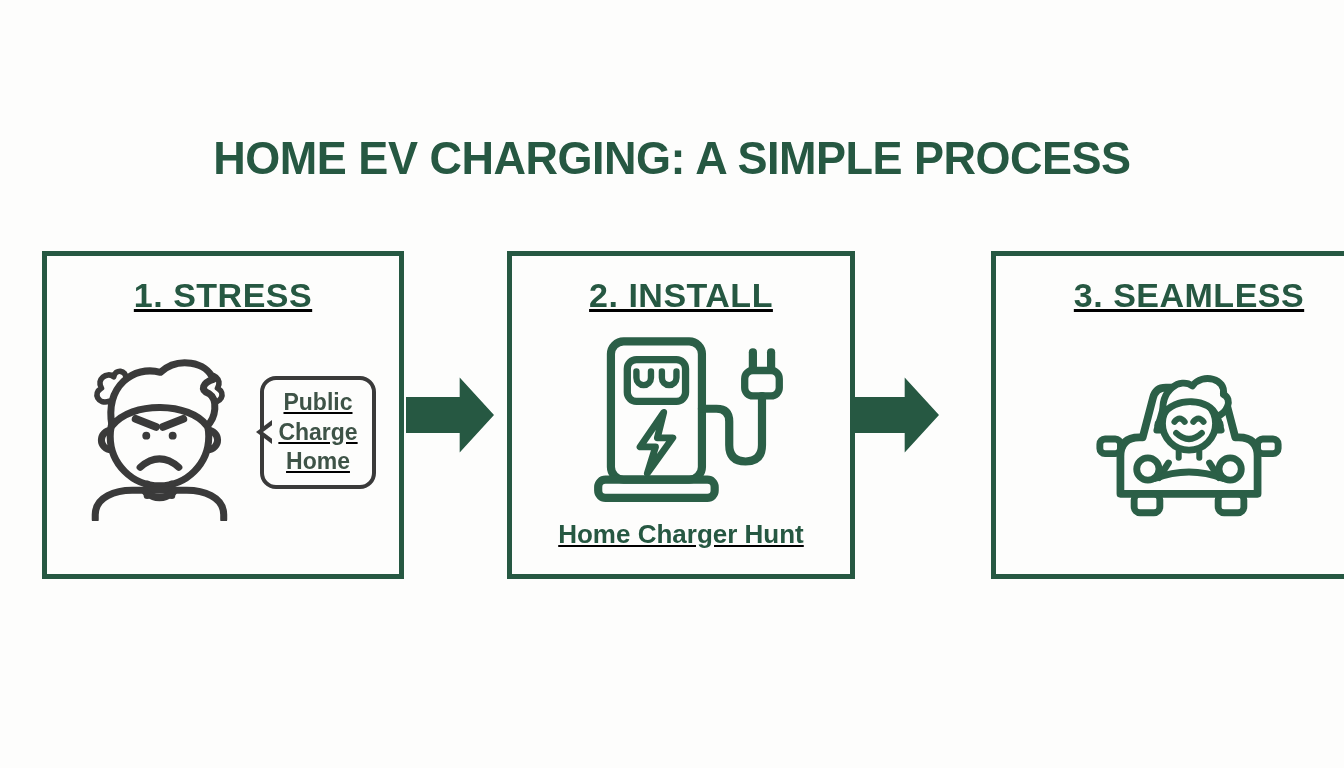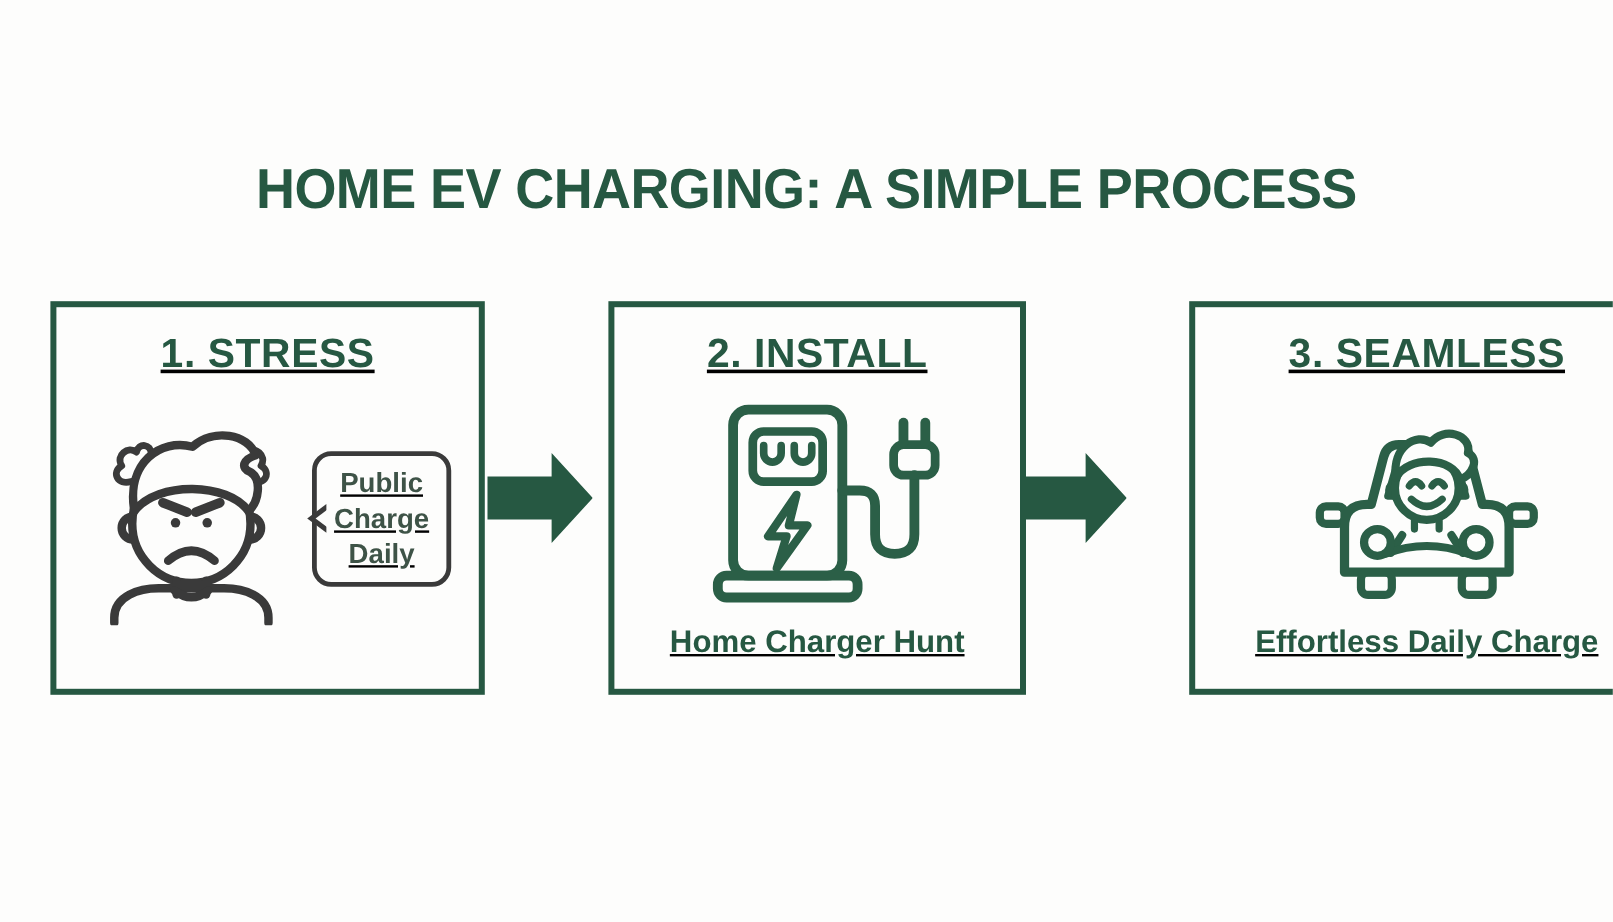--- a/index.html
+++ b/index.html
@@ -137,21 +137,21 @@
 
         <path d="M87,158 L87,171"></path>
         <path d="M115,158 L115,171"></path>
 
         <path d="M28,198 L28,193 C28,172 52,165 70,165 L132,165 C150,165 174,172 174,193 L174,198"></path>
         <path d="M85,167 Q101,180 117,167"></path>
       </svg>
       <div class="speech-bubble">
         <span class="bubble-line">Public</span>
         <span class="bubble-line">Charge</span>
-        <span class="bubble-line">Daily</span>
+        <span class="bubble-line">Home</span>
       </div>
     </div>
   </section>
 
   <div class="arrow arrow-1"></div>
 
   <section class="step-box box-2">
     <h2 class="step-heading">2. INSTALL</h2>
     <div class="step-figure">
       <svg width="210" height="182" viewBox="0 0 230 200" fill="none" stroke="#2b5f47" stroke-width="9" stroke-linecap="round" stroke-linejoin="round">
@@ -209,16 +209,15 @@
         <path d="M144,140 L155,157" stroke-width="8"></path>
         <path d="M80,158 Q120,143 160,158" stroke-width="8"></path>
 
         <circle cx="72" cy="147" r="13" stroke-width="8"></circle>
         <circle cx="168" cy="147" r="13" stroke-width="8"></circle>
 
         <rect x="56" y="176" width="30" height="22" rx="7" stroke-width="8"></rect>
         <rect x="154" y="176" width="30" height="22" rx="7" stroke-width="8"></rect>
       </svg>
     </div>
-    <div class="step-caption">Effortless Daily Charge</div>
   </section>
 
 </div>
 
 </body></html>

